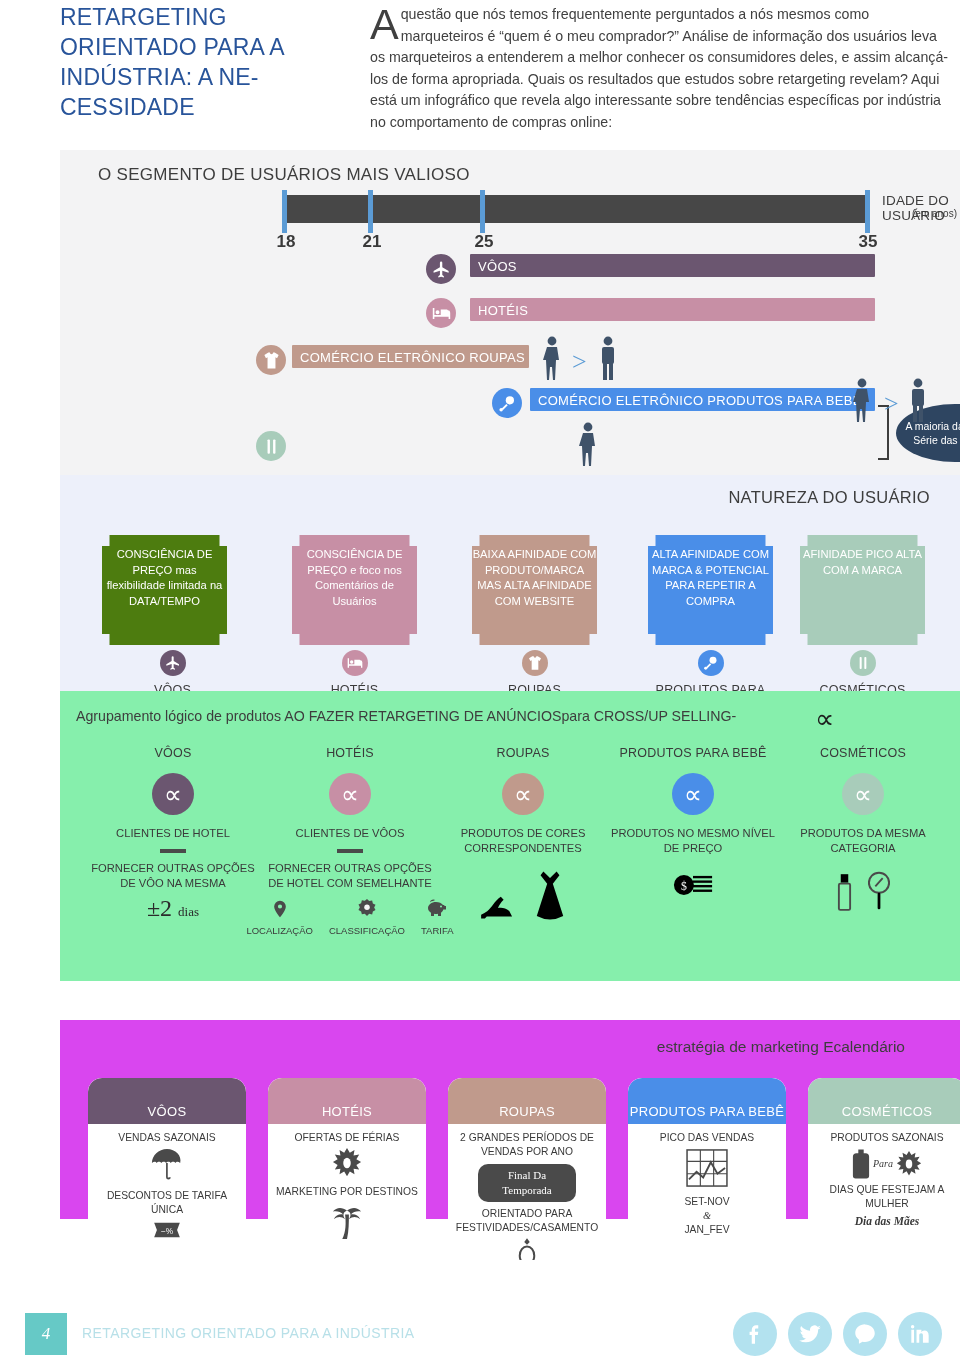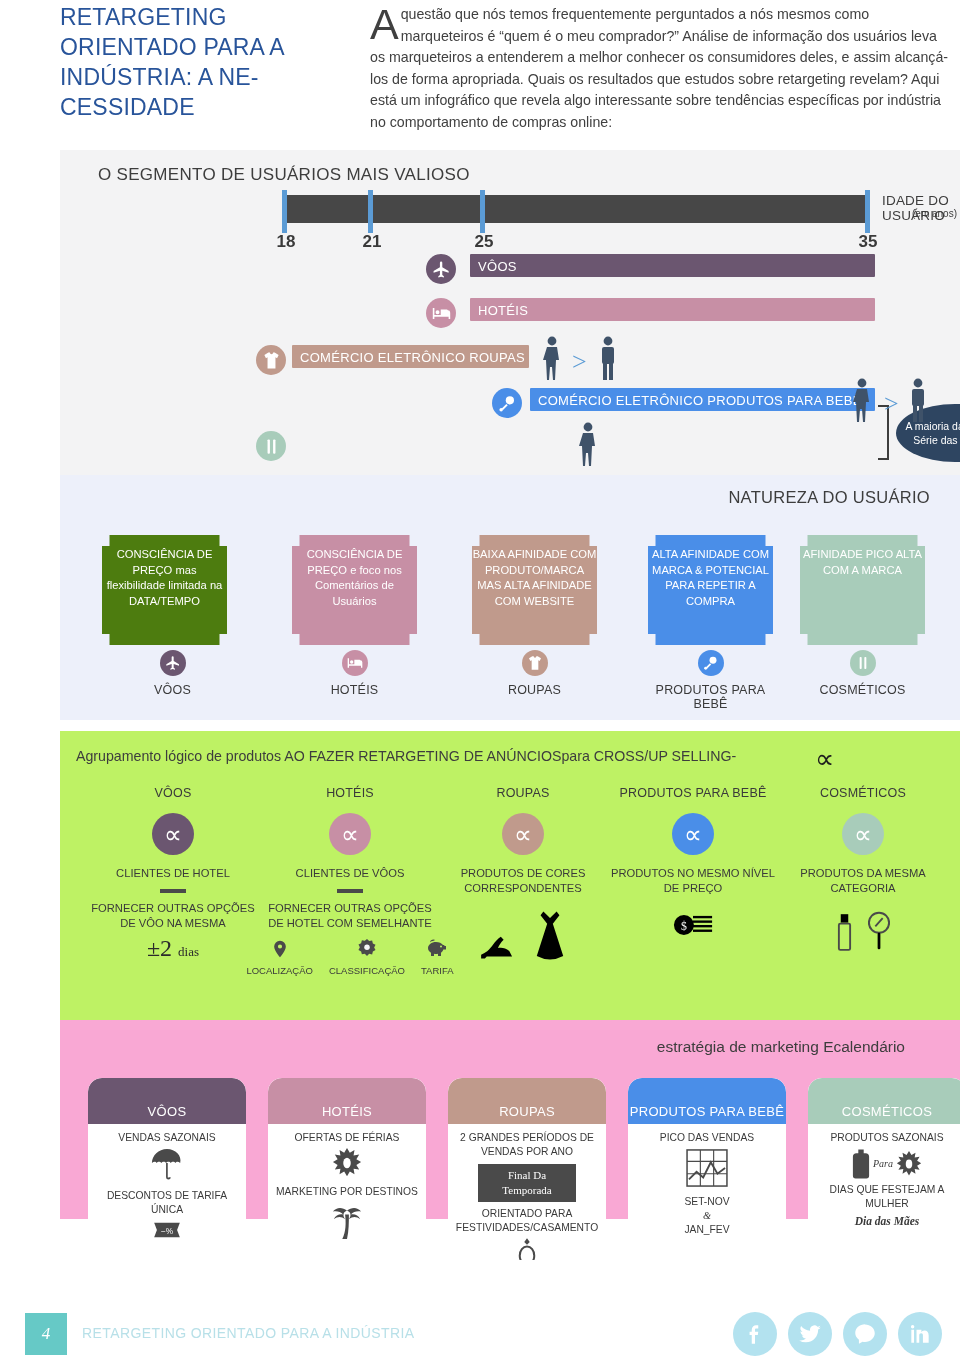--- a/index.html
+++ b/index.html
@@ -61,41 +61,41 @@
          font-size: 11.2px; line-height: 15.5px; text-align: center; padding-top: 12px;
          clip-path: polygon(0% 10%, 6% 10%, 6% 0%, 94% 0%, 94% 10%, 100% 10%,
                             100% 90%, 94% 90%, 94% 100%, 6% 100%, 6% 90%, 0% 90%); }
   .tagfoot { position: absolute; top: 175px; width: 125px; text-align: center; }
   .tagcirc { width: 26px; height: 26px; border-radius: 50%; margin: 0 auto;
              display: flex; align-items: center; justify-content: center; }
   .tagcirc svg { width: 16px; height: 16px; fill: #fff; }
   .tagname { margin-top: 7px; font-size: 12.5px; color: #3a3a3a; letter-spacing: .2px; }
 
   
-  .panel3 { position: absolute; left: 60px; top: 731px; width: 900px; height: 290px; background: #bef264; }
+  .panel3 { position: absolute; left: 60px; top: 691px; width: 900px; height: 290px; background: #86efac; }
   .p3title { position: absolute; left: 16px; top: 17px; font-size: 14.2px; color: #3d3d3d; }
   .p3logo  { position: absolute; left: 755px; top: 12px; font-size: 27px; color: #1d1d1d;
              font-family: "Liberation Serif", serif; }
   .csCol { position: absolute; top: 55px; width: 170px; text-align: center; }
   .csHead { font-size: 12.5px; color: #3a3a3a; letter-spacing: .2px; }
   .csLogo { width: 42px; height: 42px; border-radius: 50%; margin: 13px auto 0;
             display: flex; align-items: center; justify-content: center;
             color: #fff; font-size: 25px; font-family: "Liberation Serif", serif; }
   .csBody { margin-top: 11px; font-size: 11.2px; line-height: 15px; color: #3a3a3a; }
   .dash { width: 26px; height: 4px; background: #4a4a4a; margin: 8px auto; }
   .csBody2 { font-size: 11.2px; line-height: 15px; color: #3a3a3a; }
   .bigdays { font-size: 24px; color: #2b2b2b; margin-top: 4px; font-family: "Liberation Serif", serif; }
   .bigdays small { font-size: 13px; }
   .icoRow { display: flex; justify-content: center; gap: 16px; margin-top: 6px; }
   .icoBox { text-align: center; }
   .icoBox svg { fill: #4a4a4a; }
   .icoCap { font-size: 9.5px; color: #3a3a3a; margin-top: 0; }
 
   
-  .panel4 { position: absolute; left: 60px; top: 1020px; width: 900px; height: 199px; background: #f9a8d4; }
+  .panel4 { position: absolute; left: 60px; top: 1020px; width: 900px; height: 199px; background: #d946ef; }
   .p4title { position: absolute; right: 55px; top: 18px; font-size: 15.5px; color: #3d3d3d; }
   .card { position: absolute; top: 58px; width: 158px; height: 182px; background: #fff;
           border-radius: 14px; overflow: hidden; }
   .cardHead { height: 46px; border-radius: 14px 14px 0 0; display: flex; align-items: flex-end;
               justify-content: center; padding-bottom: 5px; color: #fff;
               font-size: 13px; letter-spacing: .3px; }
   .cardBody { padding: 7px 6px 0; text-align: center; font-size: 10.3px; line-height: 14px; color: #3a3a3a; }
   .cardBody svg { fill: #4a4a4a; }
 
   
@@ -397,21 +397,21 @@
             <path d="M18 8c5-4 11-4 15 1-4-1-8 0-11 3 4-1 8 1 10 5-4-3-8-3-12 0 3-4 2-8-2-9zM3 9c4-5 10-5 15-1-4 1-5 5-2 9-4-3-8-3-12 0 2-4 6-6 10-5C11 9 7 8 3 9z"></path>
             <path d="M16 12c1 9 1 18-3 26h5c2-9 2-18 2-26z"></path>
           </svg>
       </div>
     </div>
 
     <div class="card" style="left:388px">
       <div class="cardHead" style="background:#c09a8c">ROUPAS</div>
       <div class="cardBody">
         <div>2 GRANDES PERÍODOS DE VENDAS POR ANO</div>
-        <div style="background:#4a4a4a;color:#fff;font-family:'Liberation Serif',serif;font-size:11px;line-height:15px;padding:4px 12px;margin:5px 24px;">Final Da Temporada</div>
+        <div style="background:#4a4a4a;color:#fff;font-family:'Liberation Serif',serif;font-size:11px;line-height:15px;padding:4px 12px;margin:5px 24px;border-radius:10px;">Final Da Temporada</div>
         <div>ORIENTADO PARA FESTIVIDADES/CASAMENTO</div>
         <svg width="20" height="28" viewBox="0 0 22 30" style="margin-top:3px">
             <path d="M11 0l3 4-3 3-3-3z"></path>
             <ellipse cx="11" cy="19" rx="8" ry="10" fill="none" stroke="#4a4a4a" stroke-width="2.2"></ellipse>
           </svg>
       </div>
     </div>
 
     <div class="card" style="left:568px">
       <div class="cardHead" style="background:#4a8ee8">PRODUTOS PARA BEBÊ</div>

